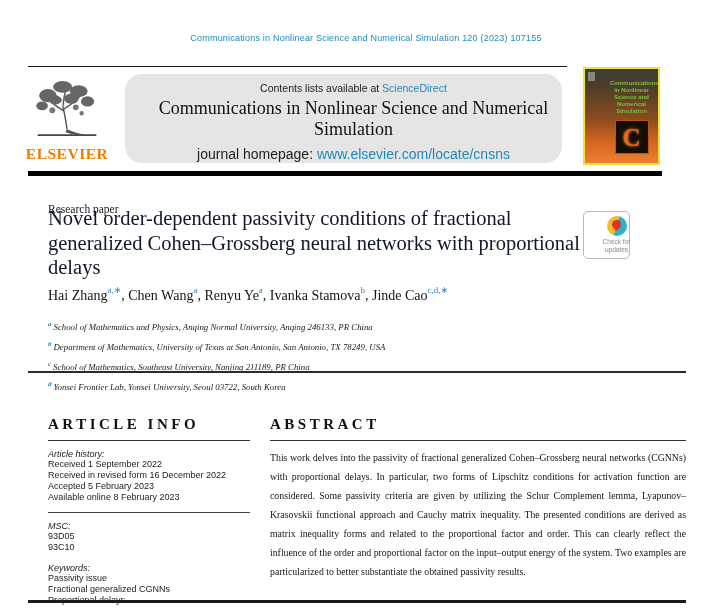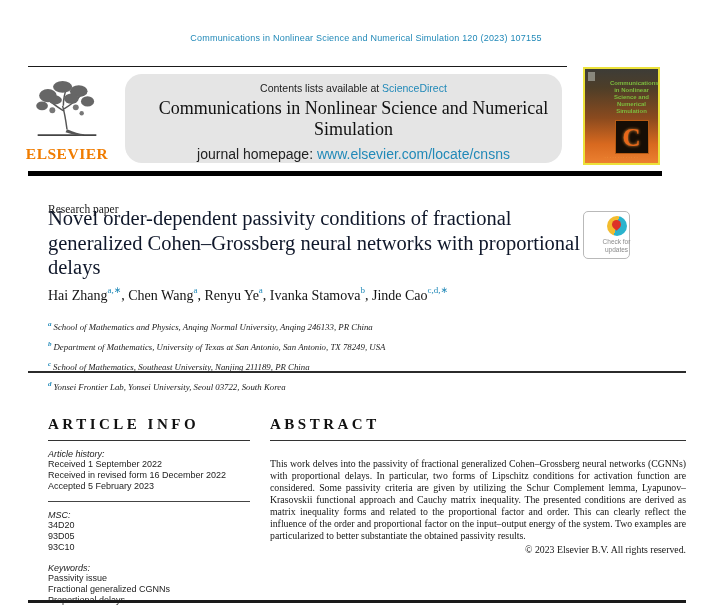--- a/index.html
+++ b/index.html
@@ -62,21 +62,21 @@
   
   .columns { top:384px; left:28px; width:658px; display:flex; }
   .col-left { width:202px; margin-right:20px; flex-shrink:0; }
   .col-right { flex:1; }
   .col-heading { font-size:15px; font-weight:bold; letter-spacing:3.5px; color:#111;
                  padding-bottom:7px; border-bottom:1.4px solid #333;margin-top:32px; }
   .info-label { font-size:9px; font-style:italic; margin-top:8px; }
   .info-item { font-size:9px; line-height:11px; }
   .info-divider { border:none; border-top:1.2px solid #444; margin-top:9px; }
   .kw-gap { margin-top:10px; }
-  .abstract-text { margin-top:17px; font-size:9.8px; line-height:12px; text-align:justify; color:#141414; }
+  .abstract-text { margin-top:7px; font-size:9.8px; line-height:19px; text-align:justify; color:#141414; }
   .copyright { font-size:9.8px; text-align:right; margin-top:2px; color:#141414; }
 </style>
 </head>
 <body>
 
 <div class="abs citation sans teal">Communications in Nonlinear Science and Numerical Simulation 120 (2023) 107155</div>
 
 <div class="abs rule-top"></div>
 
 <div class="abs logo-box">
@@ -147,30 +147,29 @@
 
 <div class="abs rule-affil"></div>
 
 <div class="abs columns">
   <div class="col-left">
     <div class="col-heading">ARTICLE INFO</div>
     <div class="info-label sans">Article history:</div>
     <div class="info-item sans">Received 1 September 2022</div>
     <div class="info-item sans">Received in revised form 16 December 2022</div>
     <div class="info-item sans">Accepted 5 February 2023</div>
+    <div class="info-item sans">Available online 8 February 2023</div>
     <hr class="info-divider">
     <div class="info-label sans">MSC:</div>
-    <div class="info-item sans">34D20</div>
     <div class="info-item sans">93D05</div>
     <div class="info-item sans">93C10</div>
     <div class="info-label sans kw-gap">Keywords:</div>
     <div class="info-item sans">Passivity issue</div>
     <div class="info-item sans">Fractional generalized CGNNs</div>
     <div class="info-item sans">Proportional delays</div>
   </div>
   <div class="col-right">
     <div class="col-heading">ABSTRACT</div>
     <div class="abstract-text">This work delves into the passivity of fractional generalized Cohen–Grossberg neural networks (CGNNs) with proportional delays. In particular, two forms of Lipschitz conditions for activation function are considered. Some passivity criteria are given by utilizing the Schur Complement lemma, Lyapunov–Krasovskii functional approach and Cauchy matrix inequality. The presented conditions are derived as matrix inequality forms and related to the proportional factor and order. This can clearly reflect the influence of the order and proportional factor on the input–output energy of the system. Two examples are particularized to better substantiate the obtained passivity results.</div>
-    <div class="copyright">© 2023 Elsevier B.V. All rights reserved.</div>
   </div>
 </div>
 
 <div class="abs rule-bottom"></div>
 
 </body></html>

